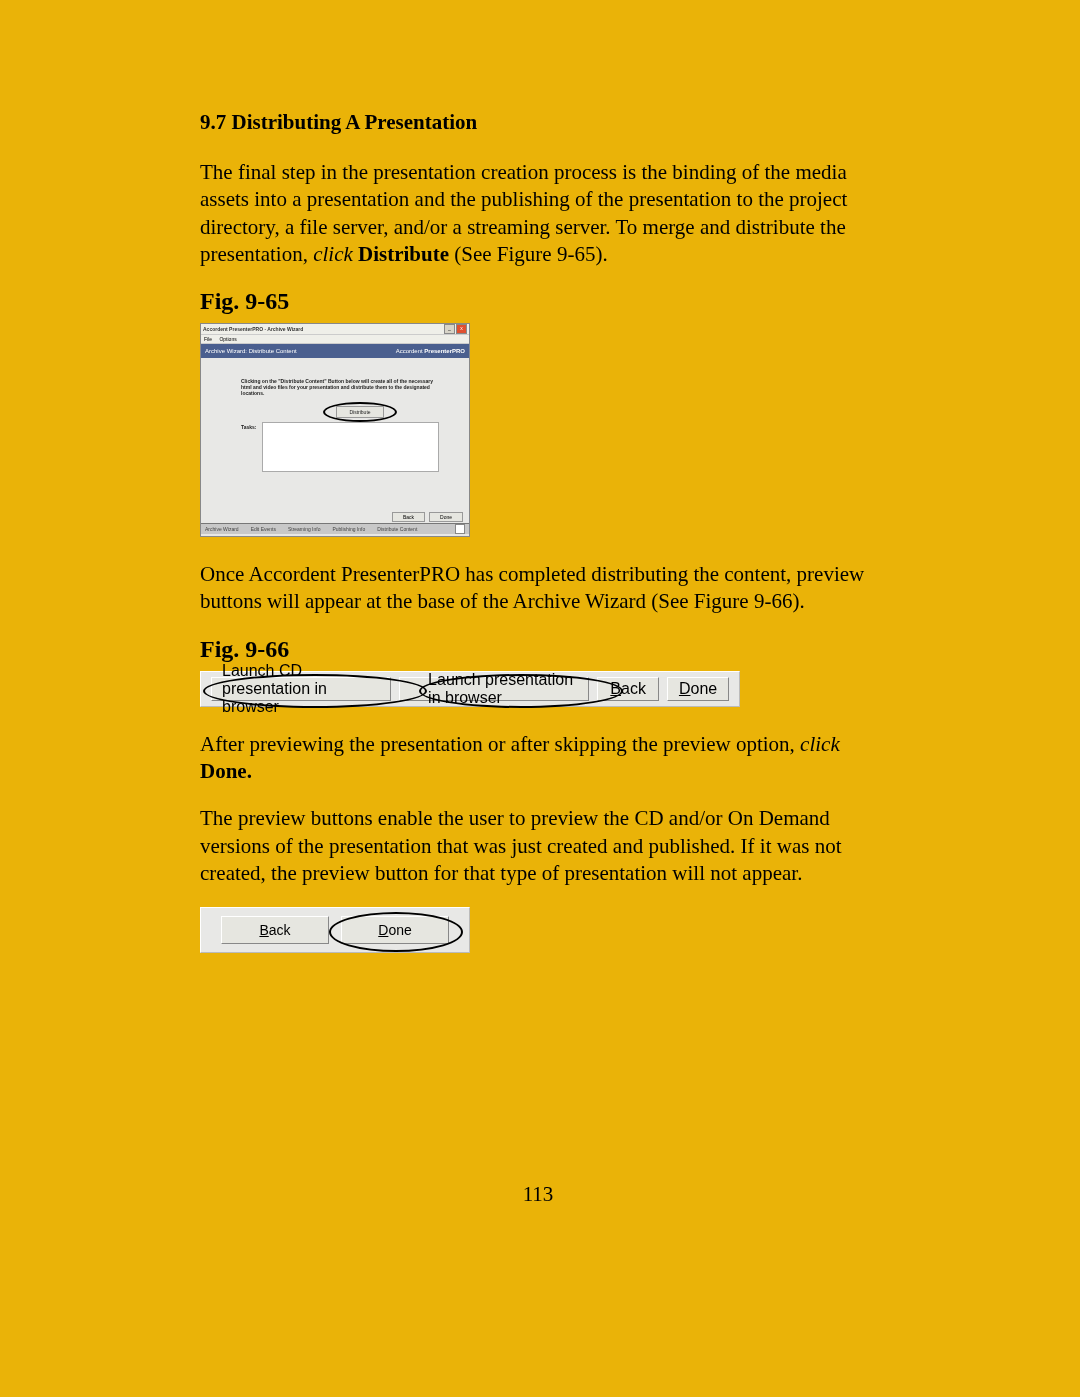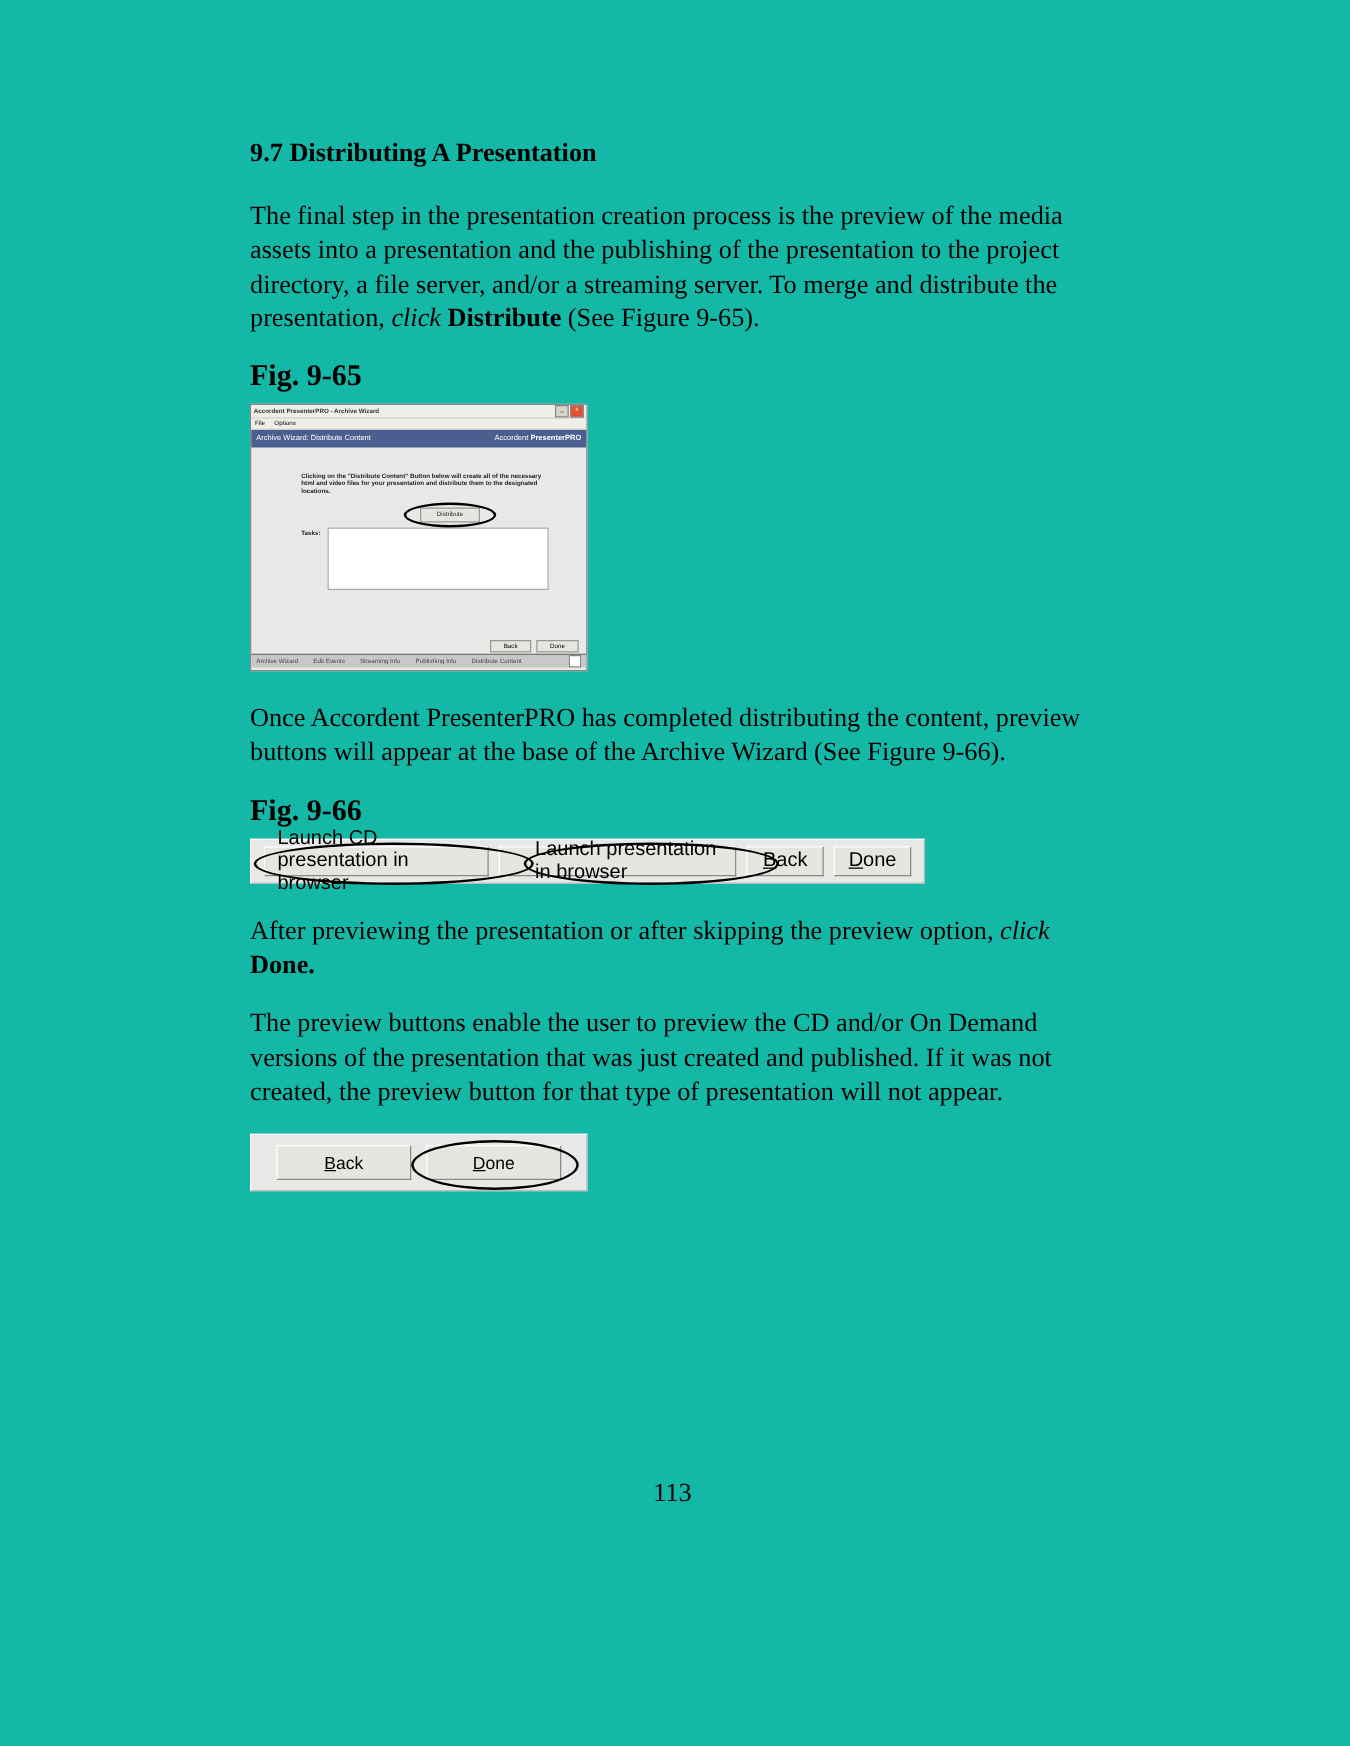--- a/index.html
+++ b/index.html
@@ -6,21 +6,21 @@
     margin: 0;
     padding: 0;
     background: #fff;
     font-family: "Times New Roman", Times, serif;
     color: #000;
   }
   .page {
     width: 1080px;
     height: 1397px;
     position: relative;
-    background: #14b8a6;
+    background: #eab308;
     box-sizing: border-box;
     padding: 110px 200px 0 200px;
   }
   .section-heading {
     font-weight: bold;
     font-size: 21px;
     margin-bottom: 24px;
   }
   .body-text {
     font-size: 21px;
@@ -250,21 +250,21 @@
   }
 </style>
 </head>
 <body>
 
 <div class="page">
 
   <div class="section-heading">9.7  Distributing A Presentation</div>
 
   <div class="body-text">
-    <span>The final step in the presentation creation process is the preview of the media assets into a presentation and the publishing of the presentation to the project directory, a file server, and/or a streaming server.  To merge and distribute the presentation, </span><span class="italic">click</span><span class="bold"> Distribute</span><span> (See Figure 9-65).</span>
+    <span>The final step in the presentation creation process is the binding of the media assets into a presentation and the publishing of the presentation to the project directory, a file server, and/or a streaming server.  To merge and distribute the presentation, </span><span class="italic">click</span><span class="bold"> Distribute</span><span> (See Figure 9-65).</span>
   </div>
 
   <div class="fig-caption">Fig.  9-65</div>
 
   <div class="fig65">
     <div class="titlebar">
       <span class="titlebar-left">Accordent PresenterPRO - Archive Wizard</span>
       <div class="titlebar-btns">
         <div class="tb-btn">_</div>
         <div class="tb-btn tb-close">x</div>

